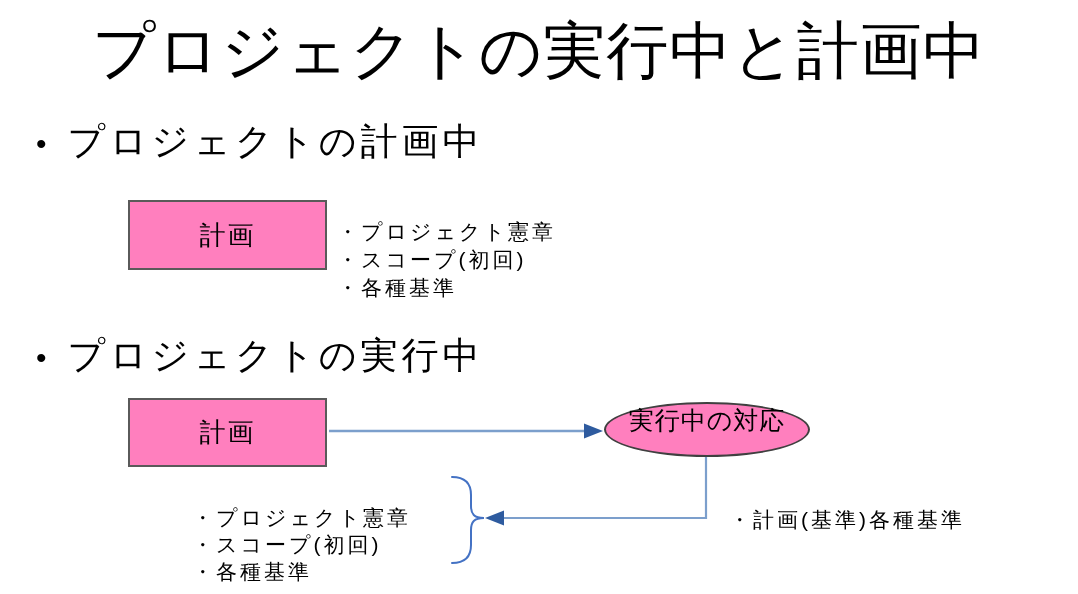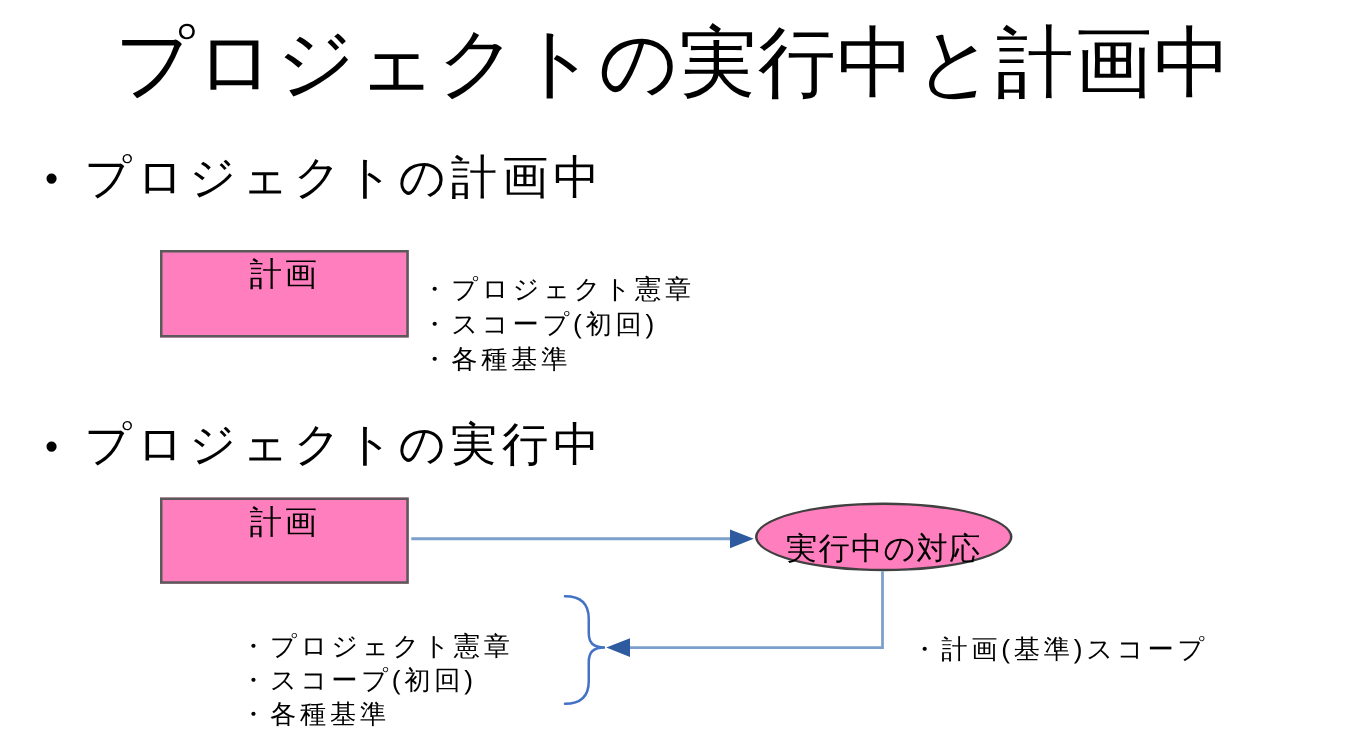--- a/index.html
+++ b/index.html
@@ -42,38 +42,38 @@
   .heading-bullet {
     font-size: 30px;
     line-height: 1;
     transform: translateY(2px);
   }
   .shape-rect {
     position: absolute;
     background: #ff7fbe;
     border: 2px solid #5a5a5a;
     display: flex;
-    align-items: flex-start;
+    align-items: center;
     justify-content: center;
     font-size: 26px;
     letter-spacing: 2px;
   }
   .rect-1 { left: 128px; top: 200px; width: 199px; height: 70px; }
   .rect-2 { left: 128px; top: 398px; width: 199px; height: 69px; }
   .shape-ellipse {
     position: absolute;
     left: 604px;
     top: 402px;
     width: 206px;
     height: 55px;
     background: #ff7fbe;
     border: 2px solid #404040;
     border-radius: 50%;
     display: flex;
-    align-items: flex-end;
+    align-items: flex-start;
     justify-content: center;
     font-size: 25px;
     letter-spacing: 1px;
     white-space: nowrap;
   }
   .sub-list {
     position: absolute;
     font-size: 21px;
     letter-spacing: 3px;
     white-space: nowrap;
@@ -142,16 +142,16 @@
       <path d="M452,477 C466,477 471,484 471,495 L471,506 C471,514 474,518 484,518 C474,518 471,522 471,530 L471,545 C471,556 466,563 452,563" fill="none" stroke="#4472c4" stroke-width="2" stroke-linecap="round"></path>
     </g>
   </svg>
 
   <div class="sub-list list-baseline">
     <div>・プロジェクト憲章</div>
     <div>・スコープ(初回)</div>
     <div>・各種基準</div>
   </div>
   <div class="sub-list list-rationale">
-    <div>・計画(基準)スコープ</div>
+    <div>・計画(基準)各種基準</div>
   </div>
 
 </div>
 
 </body></html>

